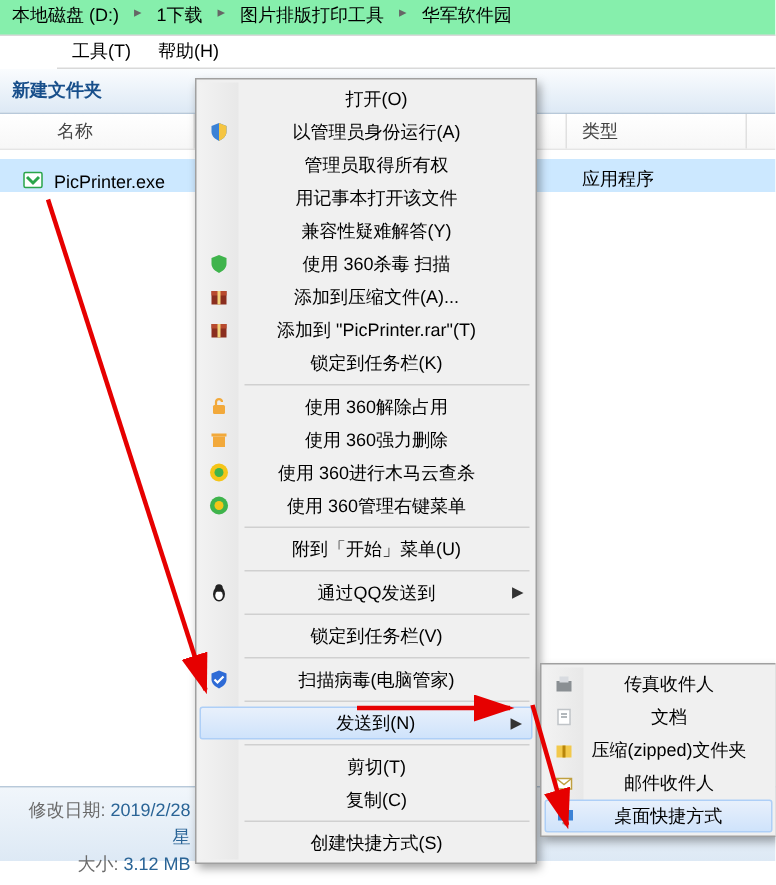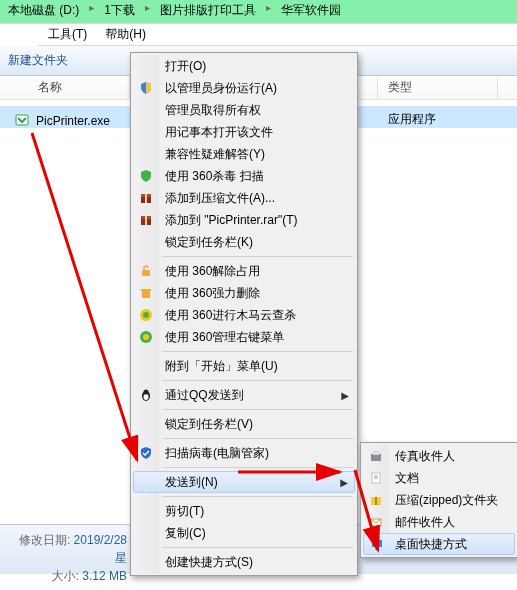--- a/index.html
+++ b/index.html
@@ -32,20 +32,21 @@
       margin-left: 38px;
     }
     .menubar span { padding: 2px 4px; }
     .toolbar {
       height: 30px;
       background: linear-gradient(to bottom, #fafcfe, #dde9f5);
       display: flex;
       align-items: center;
       padding: 0 8px;
       border-bottom: 1px solid #b8c9da;
+      font-weight: bold;
     }
     .header-row {
       height: 24px;
       display: flex;
       align-items: center;
       border-bottom: 1px solid #e5e5e5;
       background: linear-gradient(to bottom, #fff, #f7f7f7);
       font-size: 12px;
       color: #444;
     }
@@ -90,20 +91,21 @@
       position: absolute; left: 2px; top: 2px; bottom: 2px; width: 26px;
       background: linear-gradient(to right, #f2f2f2, #e8e8e8);
     }
     .ctx-menu ul { list-style: none; position: relative; }
     .ctx-menu li {
       position: relative;
       height: 22px;
       display: flex; align-items: center;
       padding-left: 32px; padding-right: 18px;
       white-space: nowrap;
+      justify-content: center;
     }
     .ctx-menu li.sep {
       height: 1px; margin: 3px 2px 3px 30px;
       background: #d0d0d0; padding: 0;
     }
     .ctx-menu li.hover {
       background: linear-gradient(to bottom, #e8f0fb, #cfe3fb);
       border: 1px solid #aecff7; border-radius: 2px;
       padding-left: 31px;
     }

